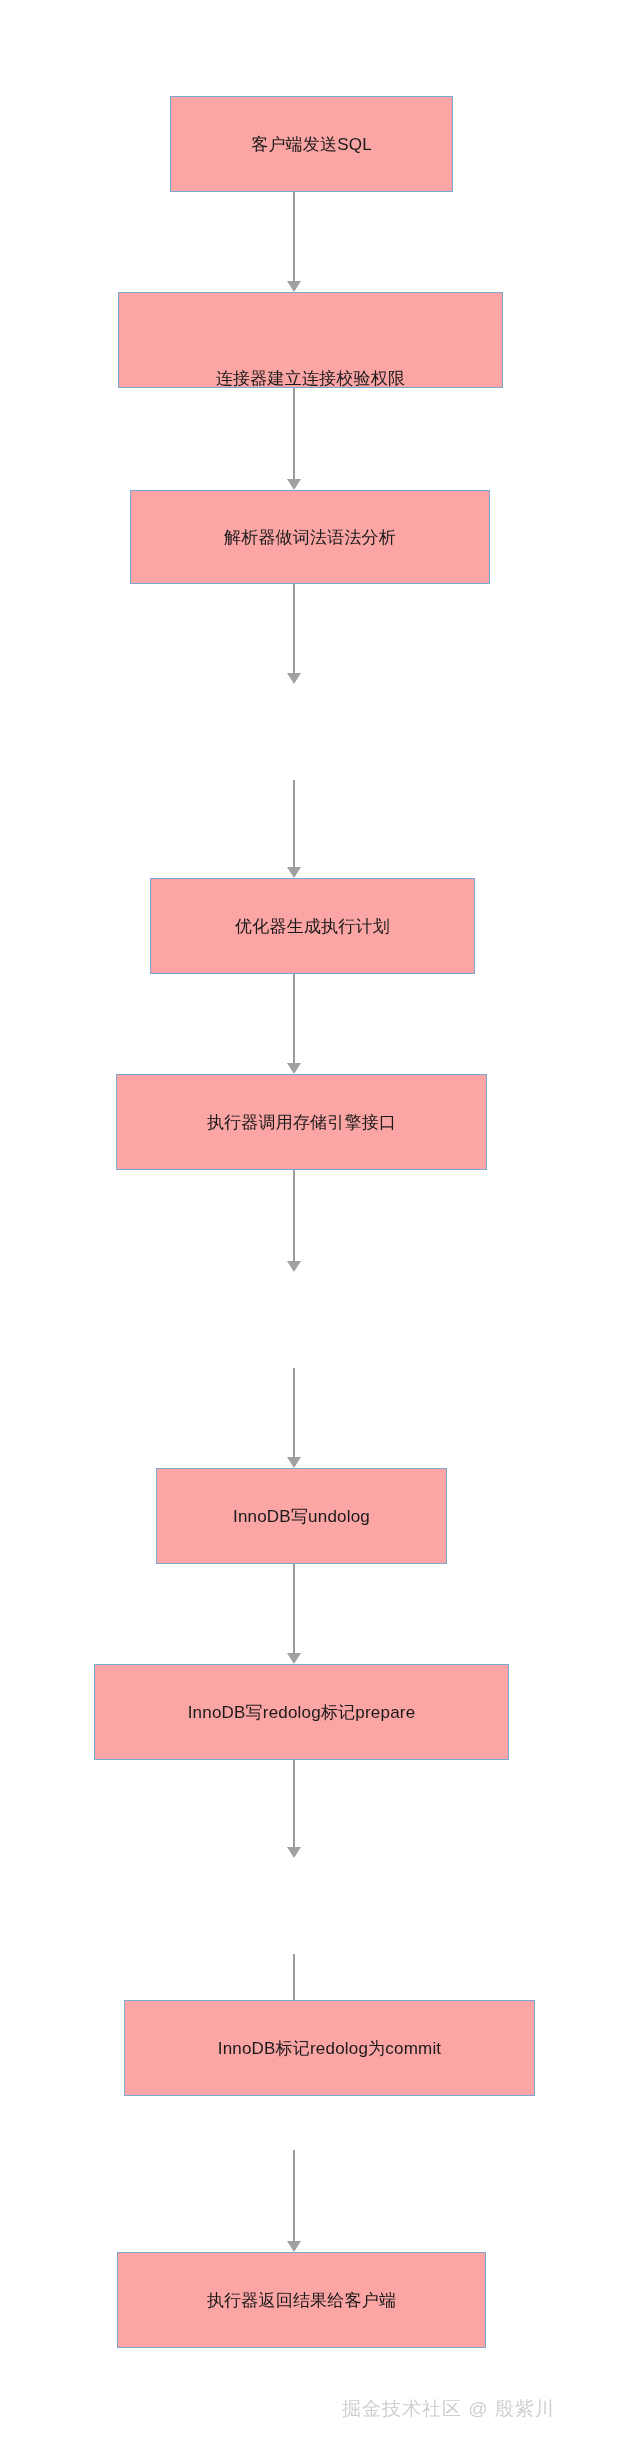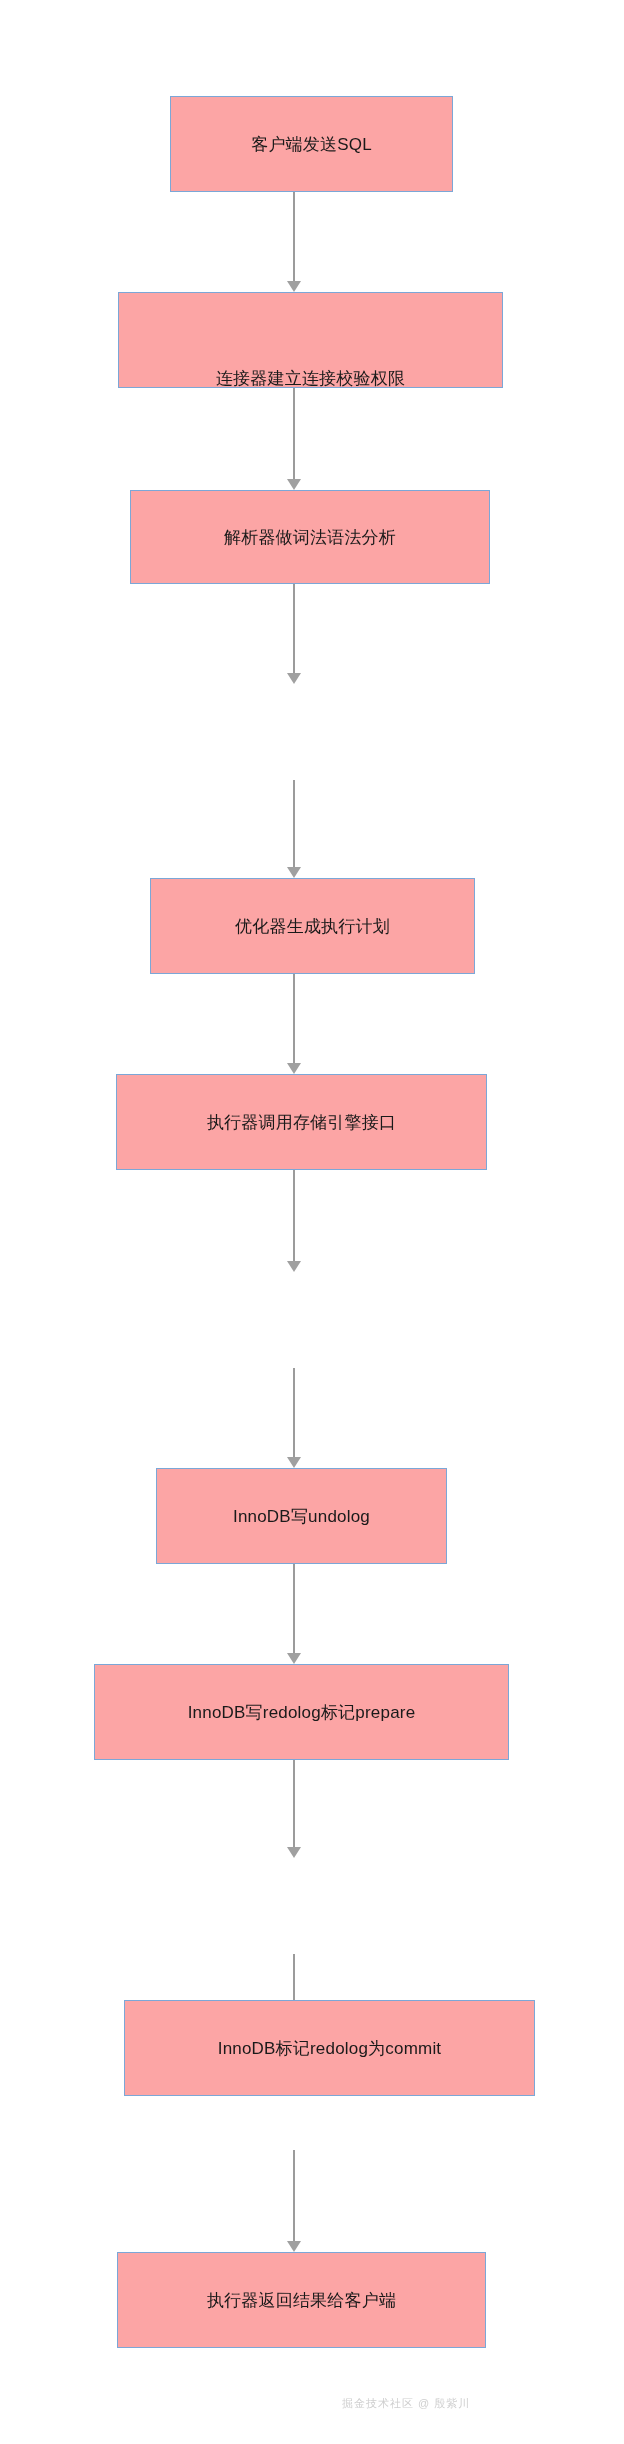--- a/index.html
+++ b/index.html
@@ -50,21 +50,21 @@
     left: 0;
     width: 0;
     height: 0;
     border-left: 7px solid transparent;
     border-right: 7px solid transparent;
     border-top: 11px solid #a0a0a0;
   }
   .watermark {
     position: absolute;
     color: #cfcfcf;
-    font-size: 11px;
+    font-size: 19px;
     white-space: nowrap;
     letter-spacing: 1px;
   }
 </style>
 </head>
 <body>
 
 <div id="flowchart">
     <div class="edge" style="left: 287px; top: 192px; height: 100px;">
       <div class="stem" style="height: 90px;"></div>

